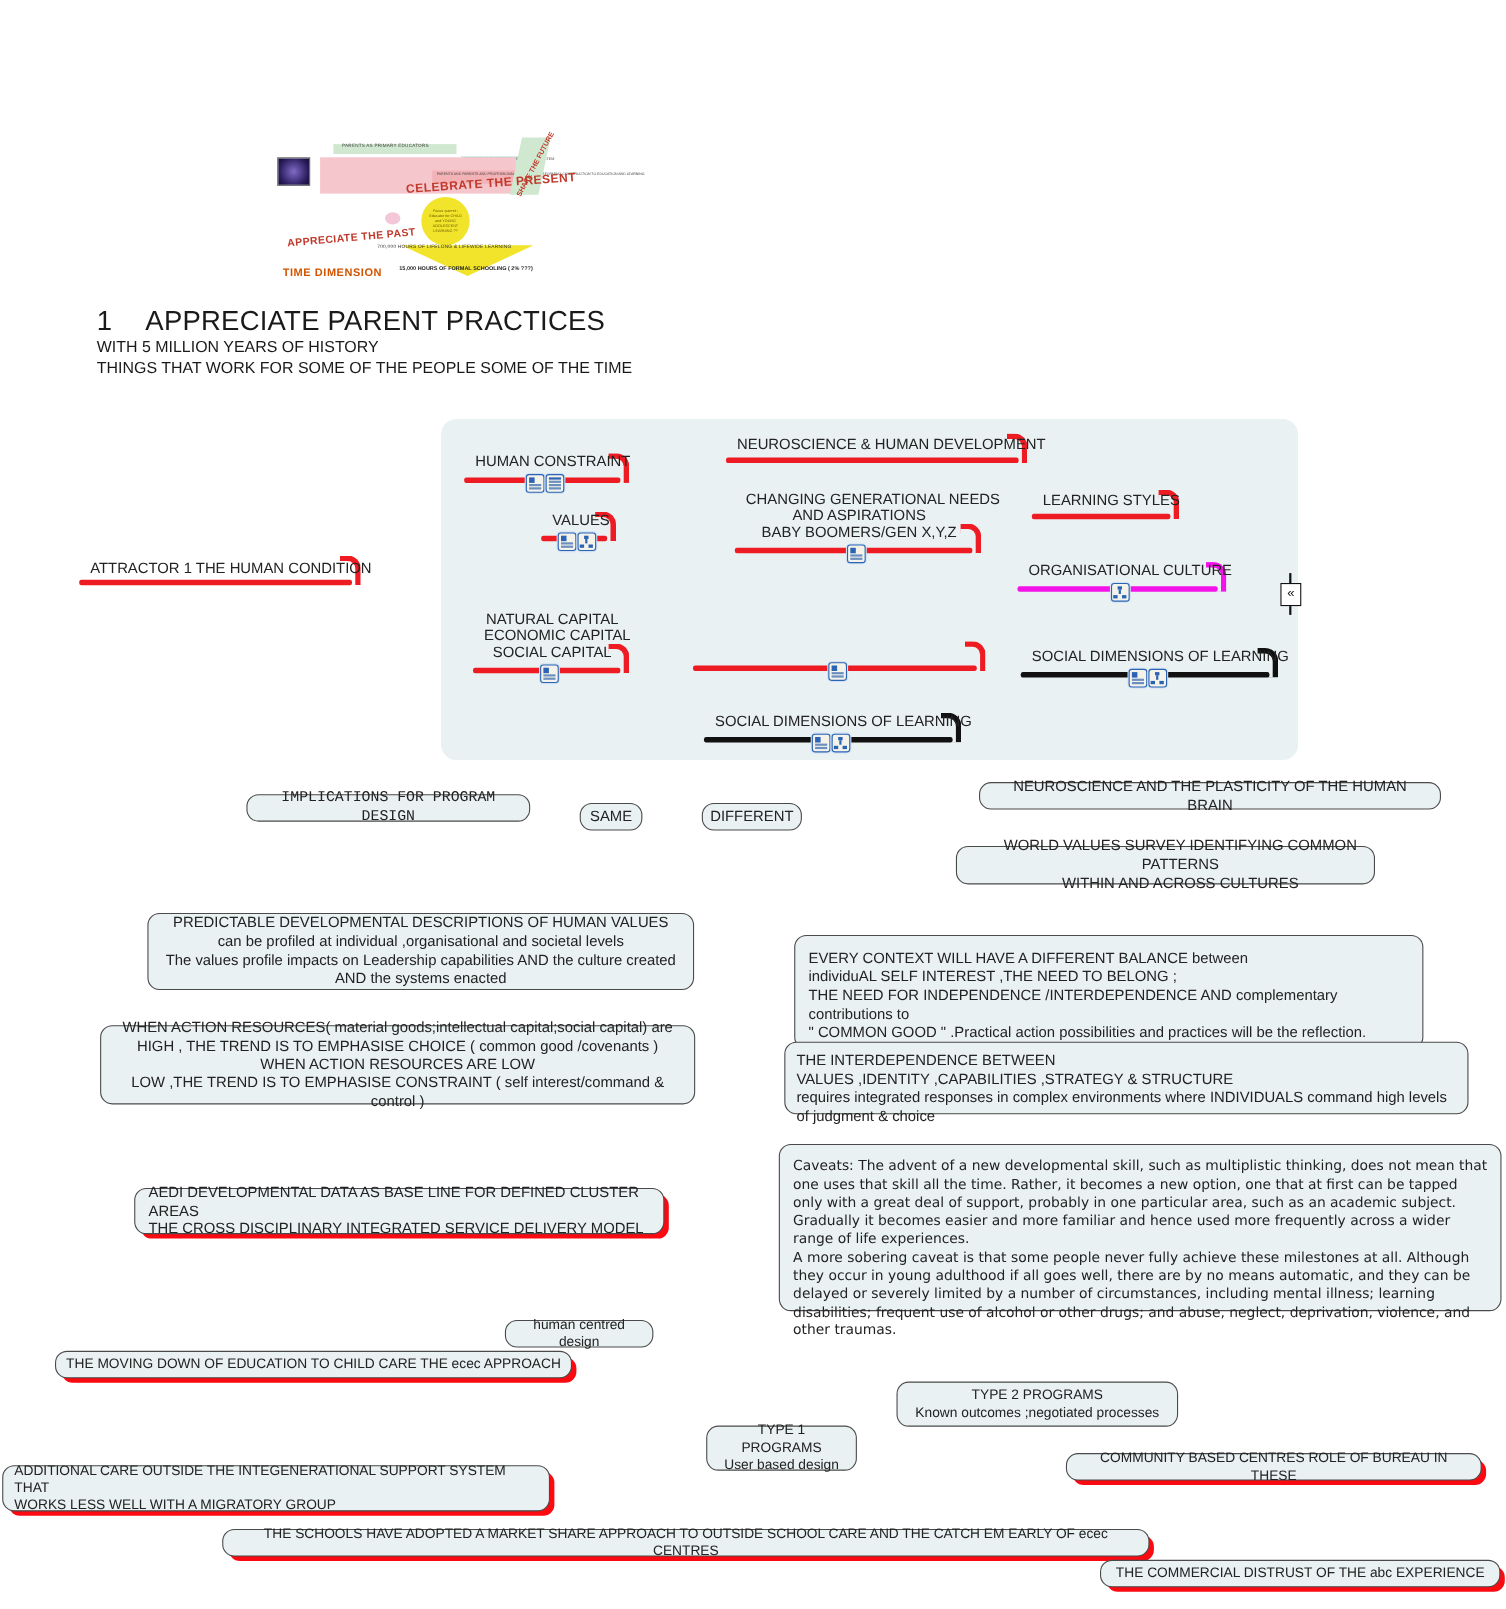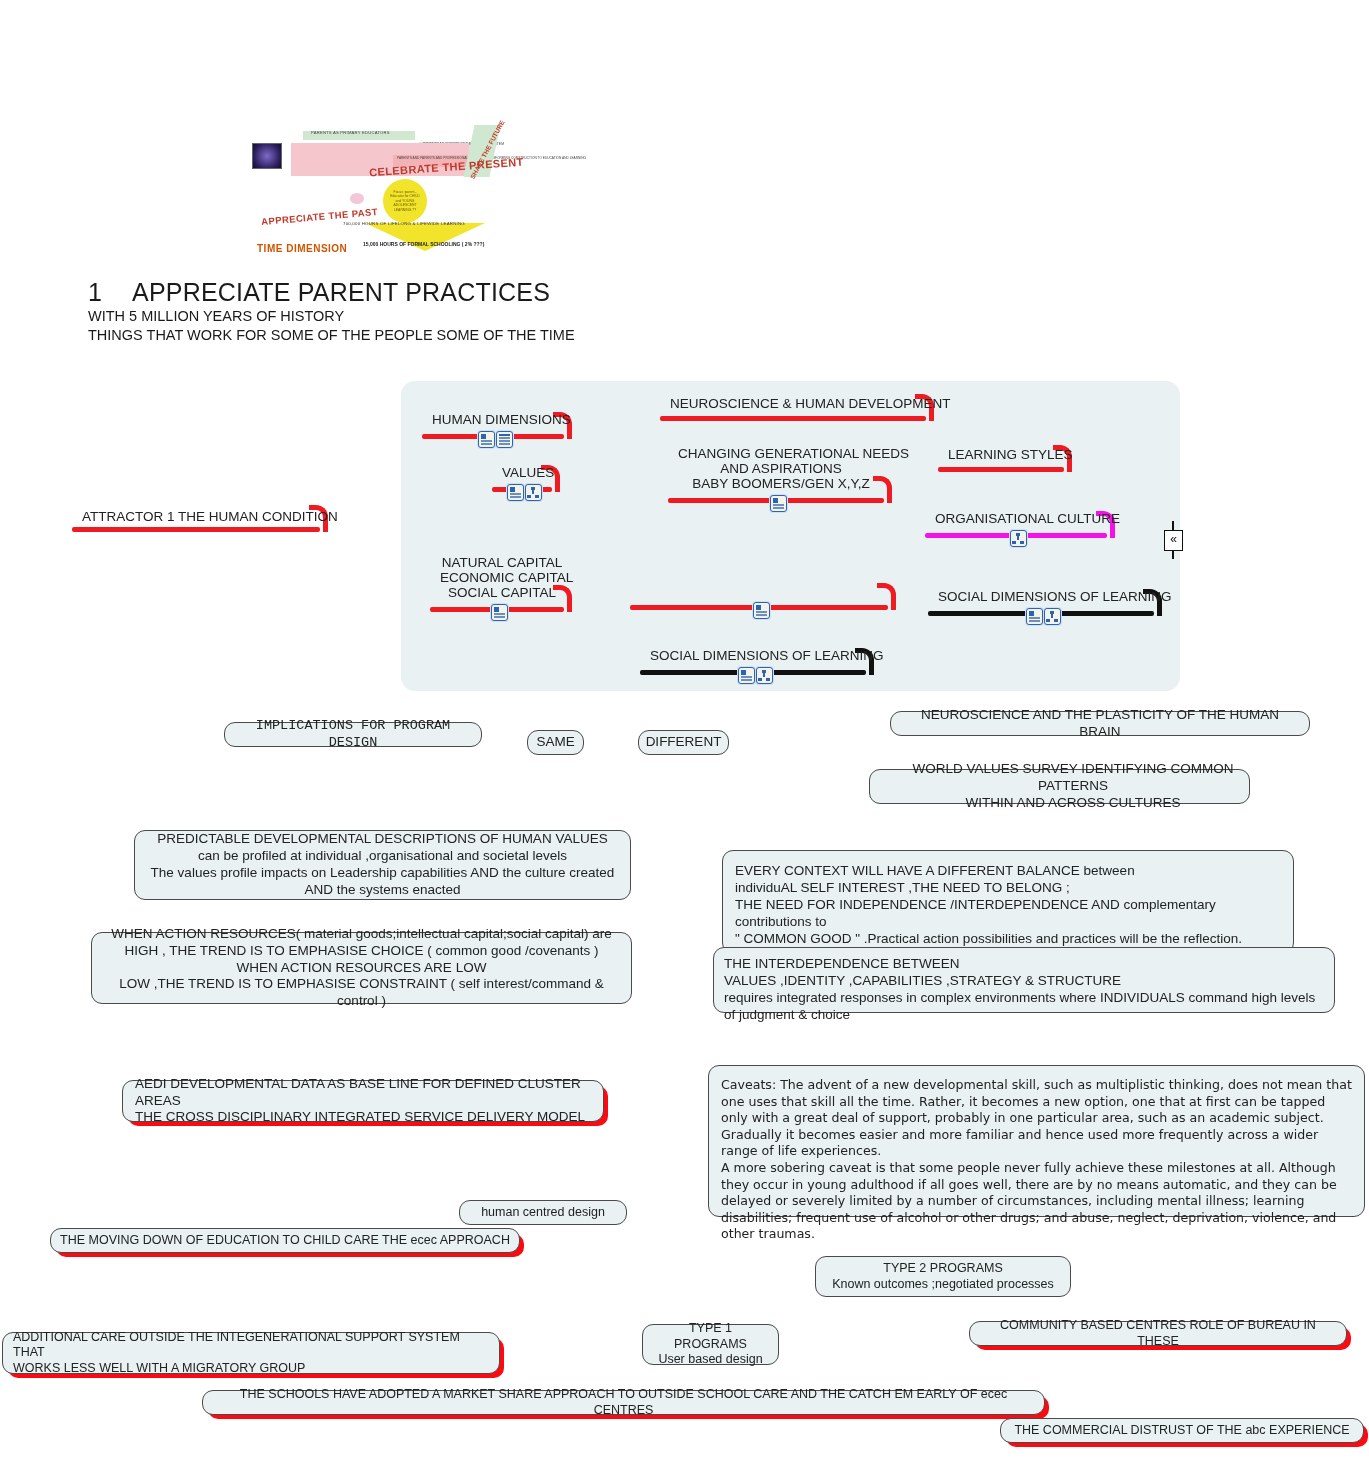--- a/index.html
+++ b/index.html
@@ -70,21 +70,21 @@
   #collapse .btn{position:absolute;left:-8px;top:9px;width:17px;height:19px;border:1.5px solid #111;background:#fff;font-size:12px;line-height:16px;text-align:center;color:#111;}
 
   
   .bub{position:absolute;background:#eaf1f3;border:1.2px solid #4a4a4a;border-radius:11px;
        font-size:13.5px;line-height:1.25;color:#222;box-sizing:border-box;
        display:flex;align-items:center;justify-content:center;text-align:center;white-space:pre-line;padding:5px 9px;}
   .bub.left{text-align:left;justify-content:flex-start;}
   .bub.top{align-items:flex-start;}
   .bub.sh{box-shadow:5px 5px 0 -1px #fb0a11;}
   .bub.small{font-size:12.5px;}
-  .bub.cav{font-size:12.6px;line-height:1.32;font-family:"DejaVu Sans",sans-serif;margin-top:25px;}
+  .bub.cav{font-size:12.6px;line-height:1.32;font-family:"DejaVu Sans",sans-serif;}
 </style>
 </head>
 <body>
 
 <div id="hero" class="abs">
   <div class="frame"></div>
   <div class="bandtop"></div>
   <div class="txt t-parents">PARENTS AS PRIMARY EDUCATORS</div>
   <div class="bandtop2"></div>
   <div class="txt t-clients">PARENTS AS CLIENTS OF A SCHOOLING SYSTEM</div>
@@ -117,21 +117,21 @@
 
 <div class="node red abs" style="left:72px;top:509px;width:262px;height:28px;">
   <div class="lbl">ATTRACTOR 1 THE HUMAN CONDITION</div>
   <div class="bar">
       <i></i>
       <u></u>
     </div>
 </div>
 
 <div class="node red abs" style="left:422px;top:412px;width:156px;height:32px;">
-  <div class="lbl">HUMAN DIMENSIONS</div>
+  <div class="lbl">HUMAN CONSTRAINT</div>
   <div class="bar">
       <i></i>
       <u></u>
     </div>
   <div class="icons">
     <span class="ico img"></span>
     <span class="ico note"></span>
   </div>
 </div>
 
@@ -268,24 +268,24 @@
 
 <div class="bub left top cav" style="left:708px;top:1040px;width:657px;height:152px;padding:11px 12px;flex-direction:column;">
   <div>Caveats: The advent of a new developmental skill, such as multiplistic thinking, does not mean that one uses that skill all the time. Rather, it becomes a new option, one that at first can be tapped only with a great deal of support, probably in one particular area, such as an academic subject. Gradually it becomes easier and more familiar and hence used more frequently across a wider range of life experiences.</div>
   <div style="height:14px;"></div>
   <div>A more sobering caveat is that some people never fully achieve these milestones at all. Although they occur in young adulthood if all goes well, there are by no means automatic, and they can be delayed or severely limited by a number of circumstances, including mental illness; learning disabilities; frequent use of alcohol or other drugs; and abuse, neglect, deprivation, violence, and other traumas.</div>
 </div>
 
 <div class="bub left sh" style="left:122px;top:1080px;width:482px;height:42px;padding:5px 12px;">AEDI DEVELOPMENTAL DATA AS BASE LINE FOR DEFINED CLUSTER AREAS
 THE CROSS DISCIPLINARY INTEGRATED SERVICE DELIVERY MODEL</div>
 
-<div class="bub small" style="left:459px;top:1200px;width:168px;height:25px;">human centred design</div>
+<div class="bub small" style="left:459px;top:1200px;width:135px;height:25px;">human centred design</div>
 <div class="bub small sh" style="left:50px;top:1228px;width:470px;height:25px;">THE MOVING DOWN OF EDUCATION TO CHILD CARE THE ecec APPROACH</div>
 
-<div class="bub small" style="left:642px;top:1296px;width:137px;height:41px;margin-top:28px;">TYPE 1 PROGRAMS
+<div class="bub small" style="left:642px;top:1296px;width:137px;height:41px;">TYPE 1 PROGRAMS
 User based design</div>
 <div class="bub small" style="left:815px;top:1256px;width:256px;height:41px;">TYPE 2 PROGRAMS
 Known outcomes ;negotiated processes</div>
 
 <div class="bub left small sh" style="left:2px;top:1332px;width:498px;height:42px;padding:5px 10px;">ADDITIONAL CARE OUTSIDE THE INTEGENERATIONAL SUPPORT SYSTEM THAT
 WORKS LESS WELL WITH A MIGRATORY GROUP</div>
 <div class="bub small sh" style="left:969px;top:1321px;width:378px;height:25px;">COMMUNITY BASED CENTRES ROLE OF BUREAU IN THESE</div>
 
 <div class="bub small sh" style="left:202px;top:1390px;width:843px;height:25px;">THE SCHOOLS HAVE ADOPTED A MARKET SHARE APPROACH TO OUTSIDE SCHOOL CARE AND THE CATCH EM EARLY OF ecec CENTRES</div>
 <div class="bub small sh" style="left:1000px;top:1418px;width:364px;height:25px;">THE COMMERCIAL DISTRUST OF THE abc EXPERIENCE</div>

